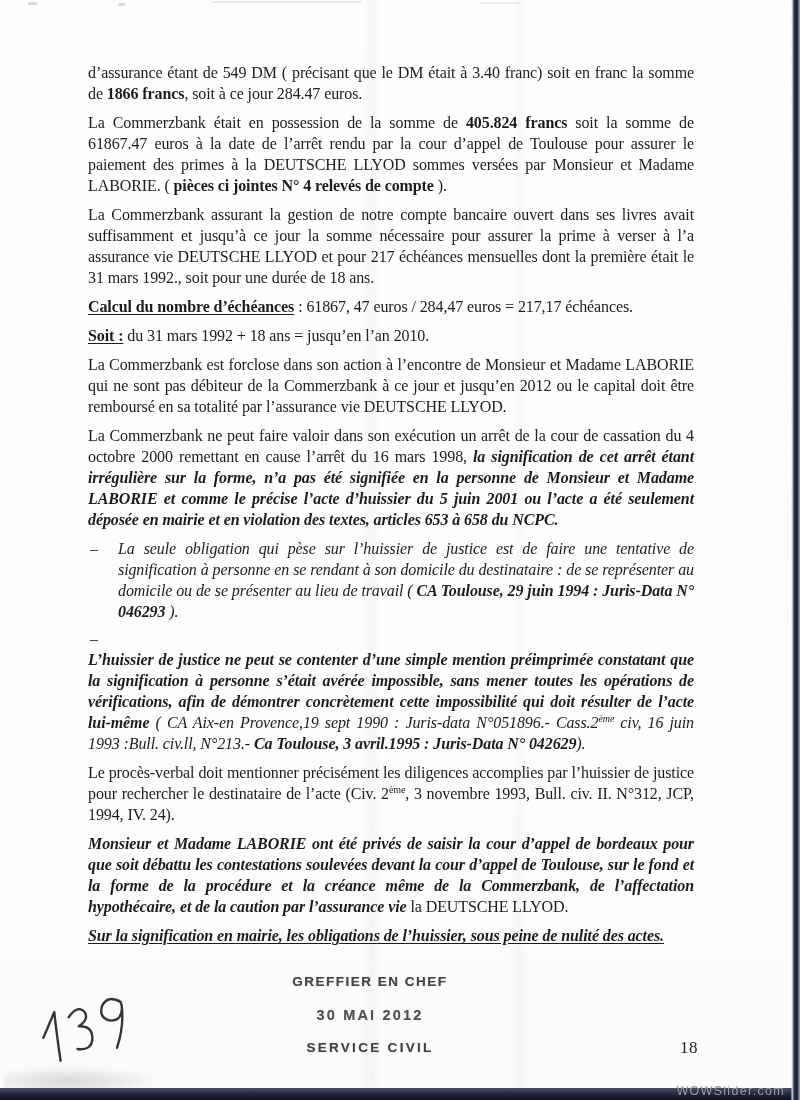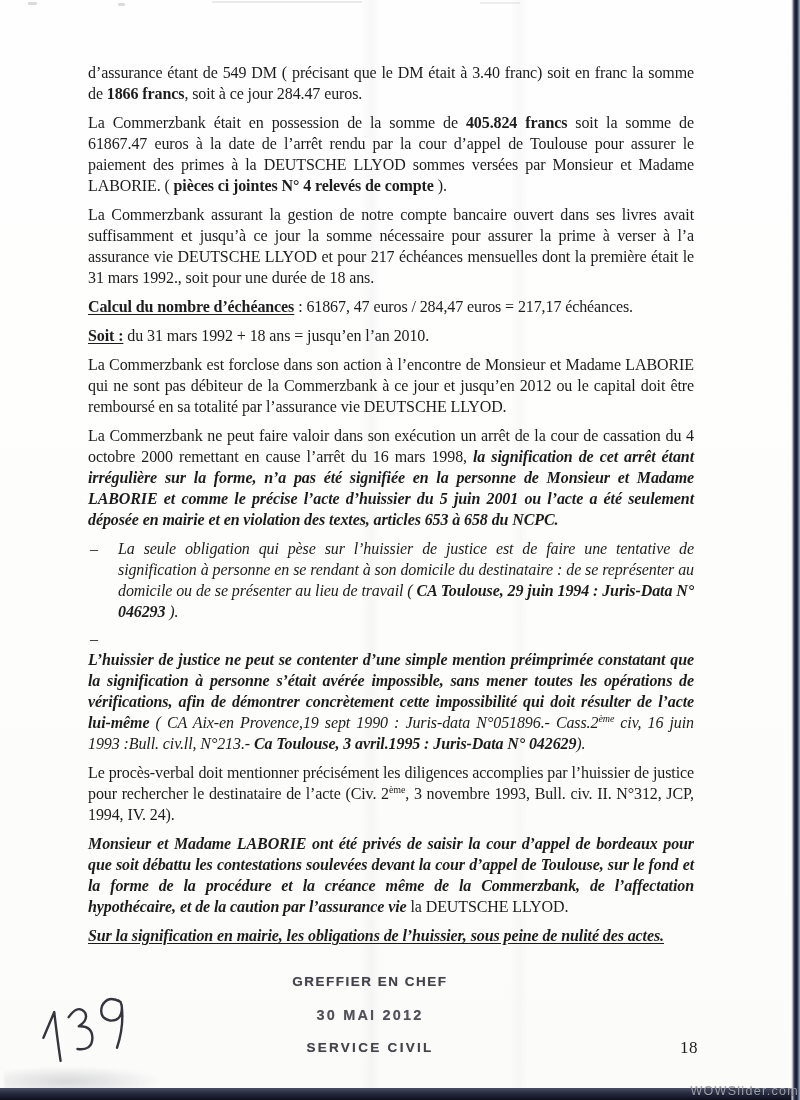--- a/index.html
+++ b/index.html
@@ -47,21 +47,21 @@
   
   .handwriting{
     position:absolute;left:34px;top:994px;width:112px;height:74px;
     transform:rotate(-12deg);
   }
   .handwriting path{stroke:#35353d;stroke-width:2.4;fill:none;stroke-linecap:round;stroke-linejoin:round;}
   .pagenum{
     position:absolute;left:680px;top:1038px;font-size:17px;color:#1d1d1d;letter-spacing:0.5px;
   }
   .watermark{
-    position:absolute;right:1px;bottom:2px;z-index:6;
+    position:absolute;right:15px;bottom:2px;z-index:6;
     font-family:"Liberation Sans", sans-serif;font-size:12.5px;
     letter-spacing:1.3px;color:#9da0a8;
     text-shadow:0 1px 1px rgba(0,0,0,0.35);
   }
   .bottom-bar{
     position:absolute;left:0;right:0;bottom:0;height:12px;z-index:4;
     background:linear-gradient(180deg,#4a4f66 0%,#262a40 45%,#0d0f1c 100%);
   }
   .right-border{
     position:absolute;top:0;bottom:0;right:0;width:9px;z-index:5;

